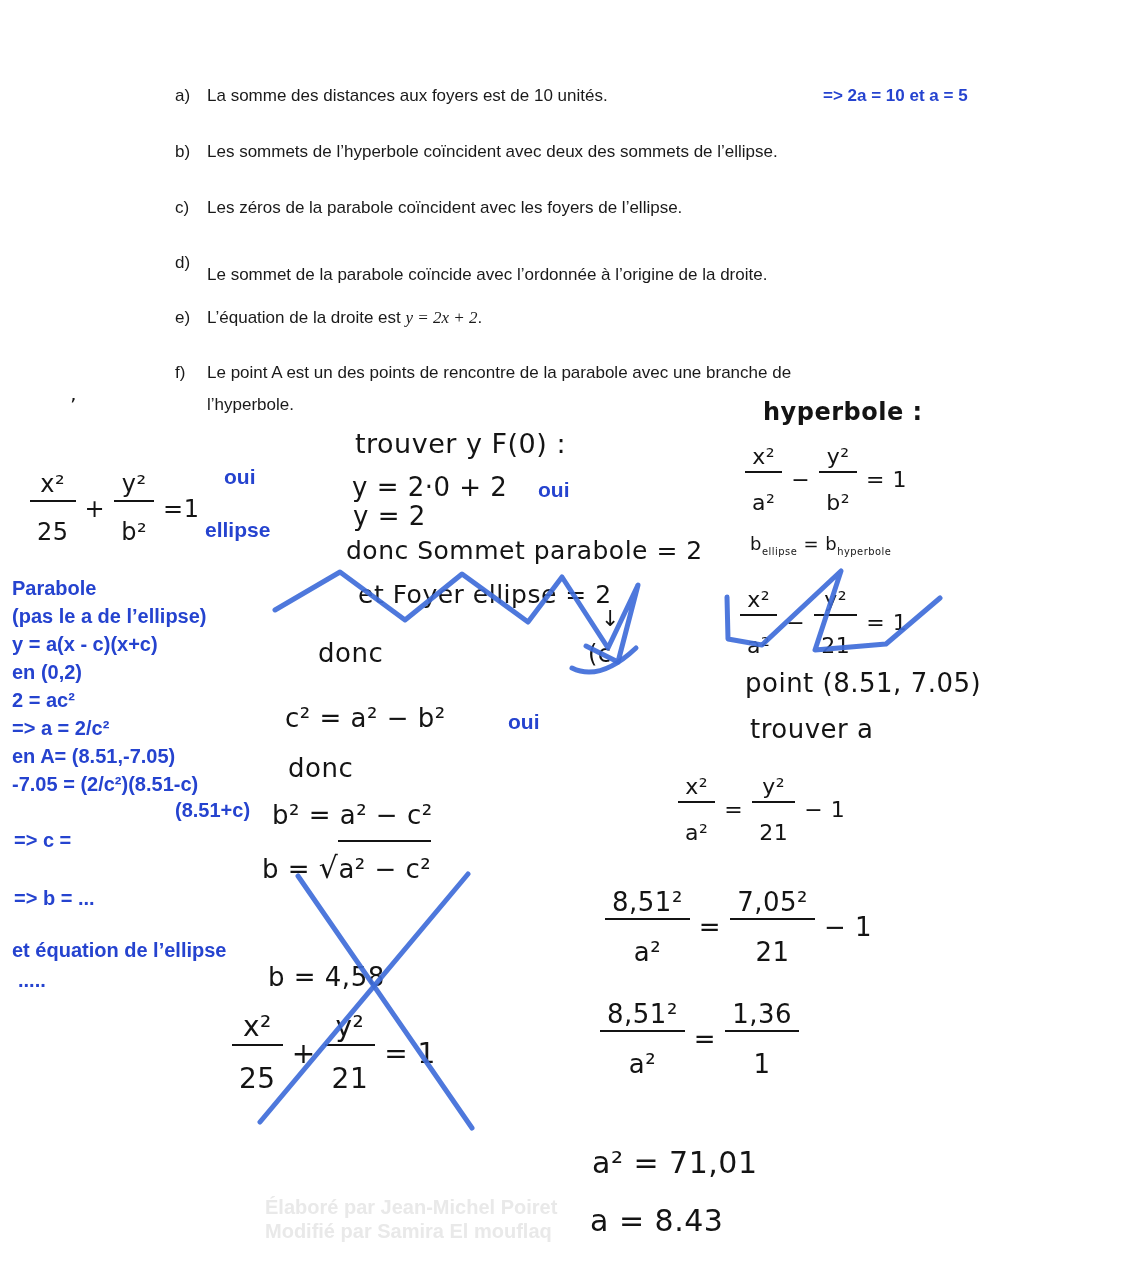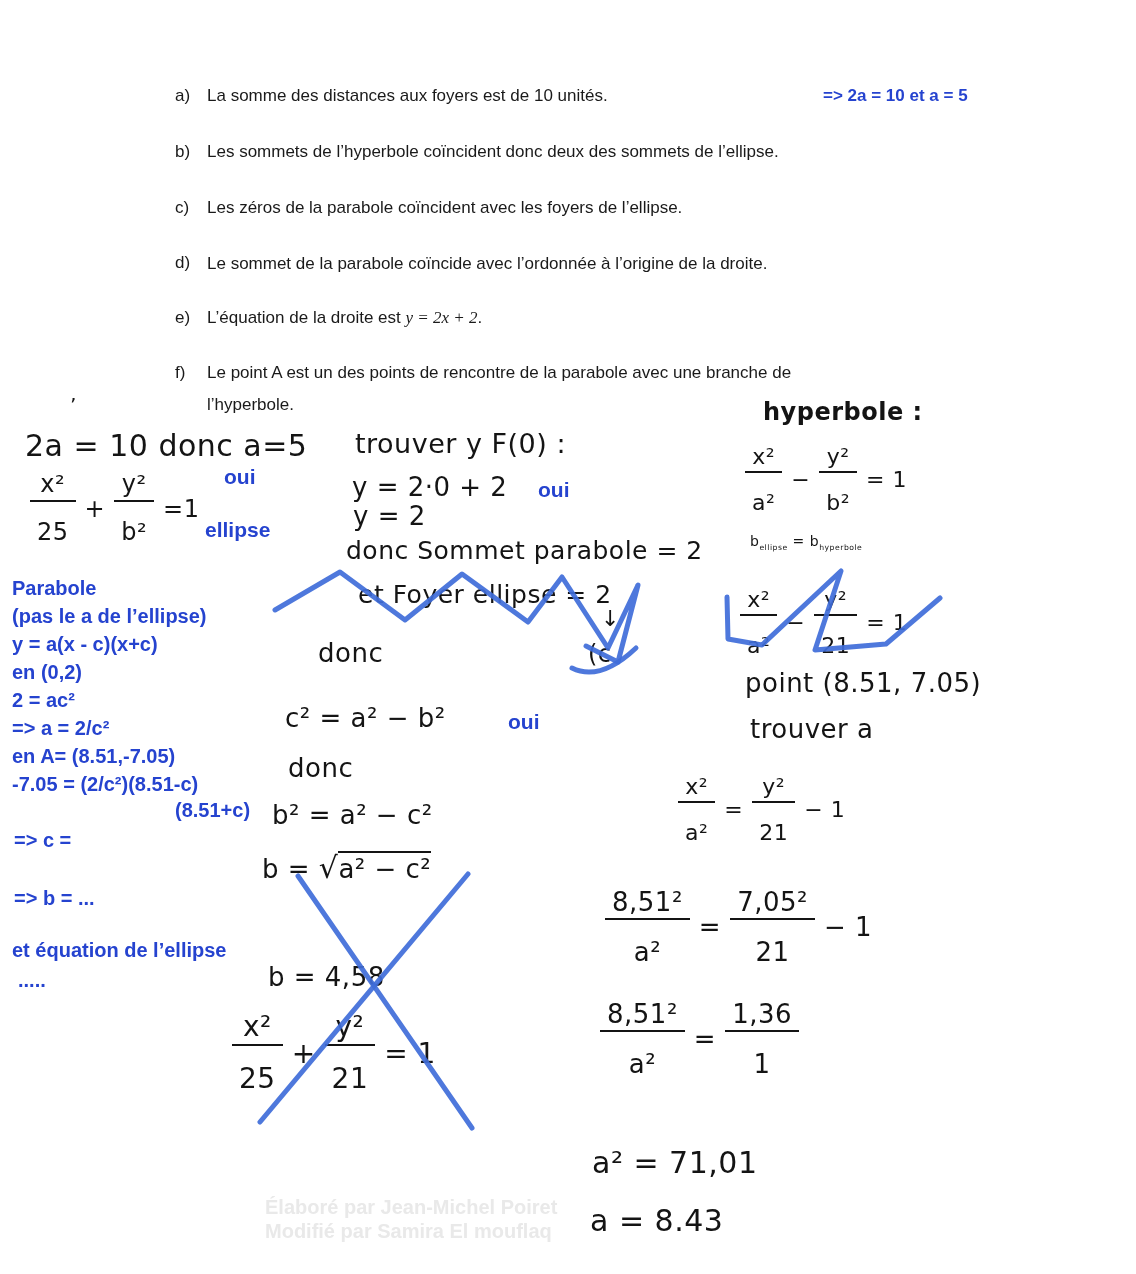--- a/index.html
+++ b/index.html
@@ -14,63 +14,62 @@
   .mathit{font-style:italic;font-family:"Liberation Serif", serif;}
   
   .blue{color:#2543cf;font-weight:bold;font-family:"Liberation Sans", sans-serif;}
   .blue-note{font-size:17px;margin-left:33px;}
   .blue-small{font-size:21px;}
   .blue-block{font-size:20px;line-height:1;}
   
   .hw{font-family:"DejaVu Sans", sans-serif;color:#141414;font-size:26px;letter-spacing:.5px;}
   .hw-big{font-size:30px;}
   .hw-bold{font-weight:bold;}
-  .hw-small{font-size:14px;}
+  .hw-small{font-size:18px;}
   .frac-row{display:flex;align-items:center;gap:9px;}
   .frac{display:inline-block;text-align:center;line-height:1.08;}
   .frac .num{display:block;padding:0 7px 2px 7px;border-bottom:2.5px solid #141414;}
   .frac .den{display:block;padding:8px 7px 0 7px;margin-top:10px;}
-  .rad{border-top:2.5px solid #141414;padding-top:1px;}
+  .rad{border-top:2.5px solid #141414;padding-top:12px;}
   .sqrt-sym{font-size:1.15em;}
   sub.hwsub{font-size:.55em;}
   .watermark{color:#e9e9e9;font-size:20px;font-weight:bold;}
   svg.overlay{position:absolute;left:0;top:0;pointer-events:none;}
   .pen{stroke:#3f6cd9;stroke-width:5;fill:none;stroke-linecap:round;stroke-linejoin:round;opacity:.92;}
 </style>
 </head>
 <body>
 
 <div class="page">
 
 
   <div class="abs print" style="left:175px;top:86px;">a)</div>
   <div class="abs print" style="left:207px;top:86px;">La somme des distances aux foyers est de 10 unités.</div>
   <div class="abs blue blue-note" style="left:790px;top:86px;">=&gt; 2a = 10 et a = 5</div>
 
   <div class="abs print" style="left:175px;top:142px;">b)</div>
-  <div class="abs print" style="left:207px;top:142px;">Les sommets de l’hyperbole coïncident donc deux des sommets de l’ellipse.</div>
+  <div class="abs print" style="left:207px;top:142px;">Les sommets de l’hyperbole coïncident avec deux des sommets de l’ellipse.</div>
 
   <div class="abs print" style="left:175px;top:198px;">c)</div>
   <div class="abs print" style="left:207px;top:198px;">Les zéros de la parabole coïncident avec les foyers de l’ellipse.</div>
 
   <div class="abs print" style="left:175px;top:253px;">d)</div>
-  <div class="abs print" style="left:207px;top:254px;">Le sommet de la parabole coïncide avec l’ordonnée à l’origine de la droite.</div>
+  <div class="abs print" style="left:207px;top:265px;">Le sommet de la parabole coïncide avec l’ordonnée à l’origine de la droite.</div>
 
   <div class="abs print" style="left:175px;top:308px;">e)</div>
   <div class="abs print" style="left:207px;top:308px;">
     <span>L’équation de la droite est </span><span class="mathit">y = 2x + 2</span><span>.</span>
   </div>
 
   <div class="abs print" style="left:175px;top:363px;">f)</div>
   <div class="abs print" style="left:207px;top:363px;">Le point A est un des points de rencontre de la parabole avec une branche de</div>
   <div class="abs print" style="left:207px;top:395px;">l’hyperbole.</div>
 
   <div class="abs hw" style="left:70px;top:393px;font-size:20px;">’</div>
 
-  <div class="abs hw hw-big" style="left:25px;top:428px;">2a = 10 donc a=5</div>
 
   <div class="abs hw frac-row" style="left:30px;top:472px;font-size:24px;">
     <span class="frac">
         <span class="num">x²</span>
         <span class="den">25</span>
       </span>
     <span>+</span>
     <span class="frac">
         <span class="num">y²</span>
         <span class="den">b²</span>

